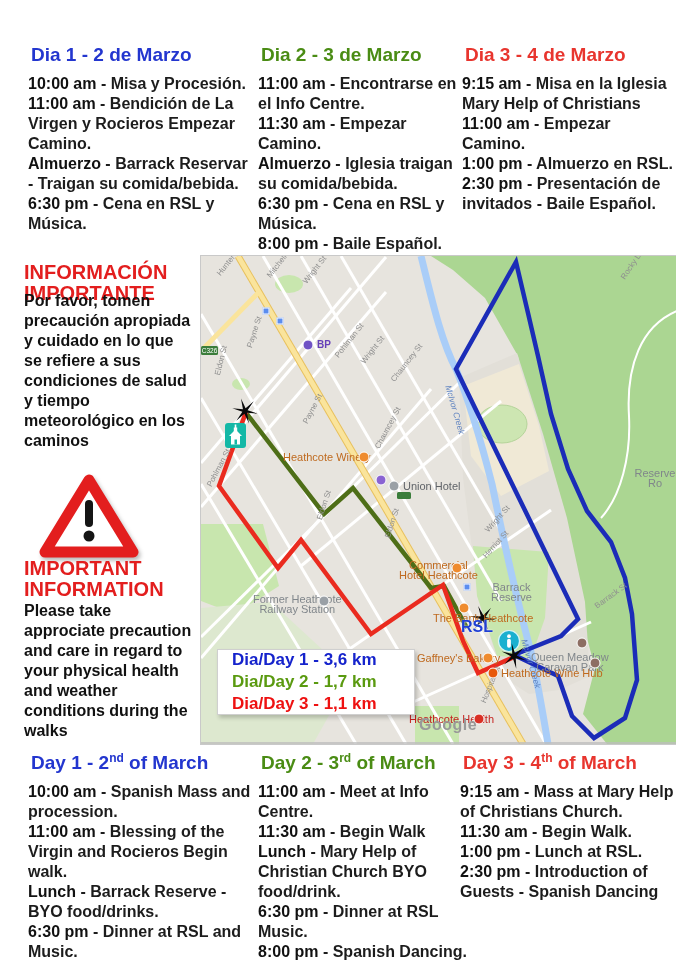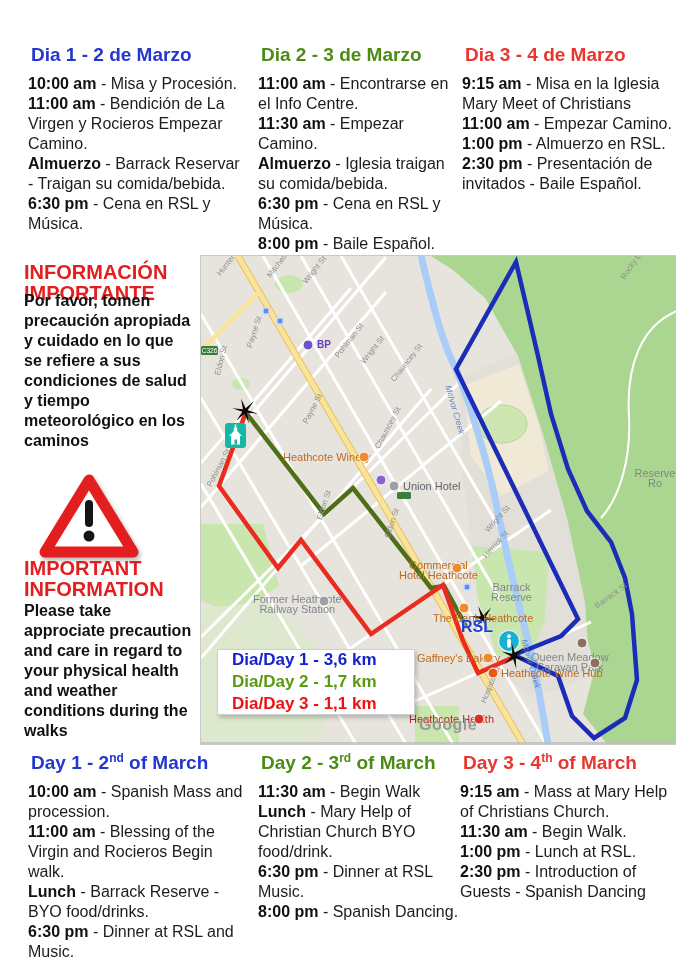--- a/index.html
+++ b/index.html
@@ -2,21 +2,21 @@
 <html><head>
 <meta charset="utf-8">
 <style>
   html,body{margin:0;padding:0;background:#fff;}
   #flyer{position:relative;width:676px;height:960px;background:#fff;
          font-family:"Liberation Sans",sans-serif;overflow:hidden;}
   
   .col{position:absolute;font-size:16px;line-height:20px;color:#1c1c1c;}
   .col h3{margin:0 0 9px 3px;font-size:19px;line-height:21px;font-weight:bold;}
   .col h3 sup{font-size:12px;}
-  .col p{margin:0;}
+  .col p{margin:0;font-weight:bold;}
   .col b{color:#111;}
   #tcol0{left:28px;top:44px;width:220px;}
   #tcol1{left:258px;top:44px;width:200px;}
   #tcol2{left:462px;top:44px;width:212px;}
   #bcol0{left:28px;top:748px;width:224px;}
   #bcol1{left:258px;top:748px;width:214px;}
   #bcol2{left:460px;top:748px;width:215px;}
   
   .info-title{position:absolute;left:24px;width:175px;font-size:20px;line-height:21px;
               font-weight:bold;color:#e31e1e;}
@@ -68,21 +68,21 @@
   <div class="col" id="tcol1">
       <h3 style="color: rgb(74, 140, 20);"><span>Dia 2 - 3 de Marzo</span></h3>
       <p><b>11:00 am</b><span> - Encontrarse en el Info Centre.</span></p>
       <p><b>11:30 am</b><span> - Empezar Camino.</span></p>
       <p><b>Almuerzo</b><span> - Iglesia traigan su comida/bebida.</span></p>
       <p><b>6:30 pm</b><span> - Cena en RSL y Música.</span></p>
       <p><b>8:00 pm</b><span> - Baile Español.</span></p>
     </div>
   <div class="col" id="tcol2">
       <h3 style="color: rgb(232, 53, 46);"><span>Dia 3 - 4 de Marzo</span></h3>
-      <p><b>9:15 am</b><span> - Misa en la Iglesia Mary Meet of Christians</span></p>
+      <p><b>9:15 am</b><span> - Misa en la Iglesia Mary Help of Christians</span></p>
       <p><b>11:00 am</b><span> - Empezar Camino.</span></p>
       <p><b>1:00 pm</b><span> - Almuerzo en RSL.</span></p>
       <p><b>2:30 pm</b><span> - Presentación de invitados - Baile Español.</span></p>
     </div>
 
   <div class="info-title" id="es-title">INFORMACIÓN IMPORTANTE</div>
   <div class="info-body" id="es-body">Por favor, tomen precaución apropiada y cuidado en lo que se refiere a sus condiciones de salud y tiempo meteorológico en los caminos</div>
 
   <svg id="warn-tri" width="102" height="88" viewBox="0 0 102 88">
     <polygon points="51,8 95,80 7,80" fill="#ffffff" stroke="#e31e1e" stroke-width="11" stroke-linejoin="round"></polygon>
@@ -233,20 +233,21 @@
 
   <div class="col" id="bcol0">
       <h3 style="color: rgb(35, 54, 207);"><span>Day 1 - 2</span><sup>nd</sup><span> of March</span></h3>
       <p><b>10:00 am</b><span> - Spanish Mass and procession.</span></p>
       <p><b>11:00 am</b><span> - Blessing of the Virgin and Rocieros Begin walk.</span></p>
       <p><b>Lunch</b><span> - Barrack Reserve - BYO food/drinks.</span></p>
       <p><b>6:30 pm</b><span> - Dinner at RSL and Music.</span></p>
     </div>
   <div class="col" id="bcol1">
       <h3 style="color: rgb(74, 140, 20);"><span>Day 2 - 3</span><sup>rd</sup><span> of March</span></h3>
+      <p><b>11:00 am</b><span> - Meet at Info Centre.</span></p>
       <p><b>11:30 am</b><span> - Begin Walk</span></p>
       <p><b>Lunch</b><span> - Mary Help of Christian Church BYO food/drink.</span></p>
       <p><b>6:30 pm</b><span> - Dinner at RSL Music.</span></p>
       <p><b>8:00 pm</b><span> - Spanish Dancing.</span></p>
     </div>
   <div class="col" id="bcol2">
       <h3 style="color: rgb(232, 53, 46);"><span>Day 3 - 4</span><sup>th</sup><span> of March</span></h3>
       <p><b>9:15 am</b><span> - Mass at Mary Help of Christians Church.</span></p>
       <p><b>11:30 am</b><span> - Begin Walk.</span></p>
       <p><b>1:00 pm</b><span> - Lunch at RSL.</span></p>

